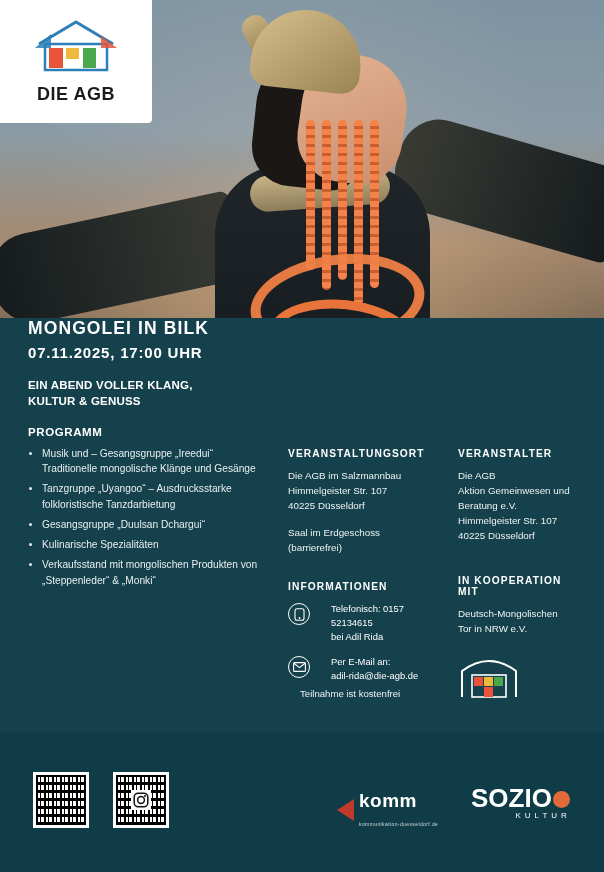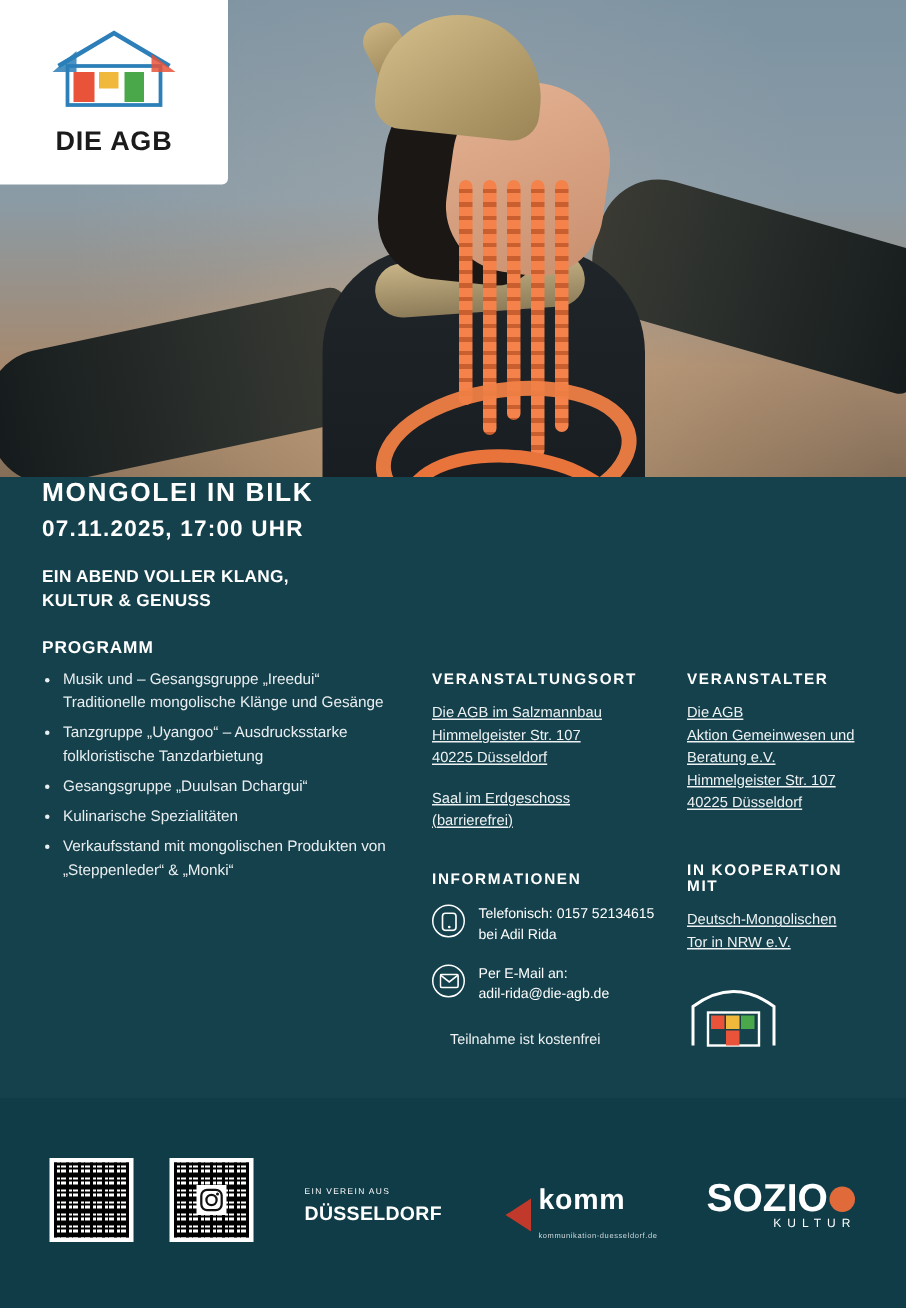--- a/index.html
+++ b/index.html
@@ -153,25 +153,25 @@
   
   .col-mid {
     position: absolute; left: 288px; top: 448px; width: 158px; color: #ffffff;
   }
   .col-right {
     position: absolute; left: 458px; top: 448px; width: 120px; color: #ffffff;
   }
   .col-head {
     font-size: 10.2px; font-weight: bold; letter-spacing: 1.1px; margin-bottom: 10px;
   }
-  .col-line { font-size: 9.8px; line-height: 1.52; color: #eef2f3; text-decoration: underline; }
+  .col-line { font-size: 9.8px; line-height: 1.52; color: #eef2f3; }
   .gap { height: 12px; }
 
   .contact-row {
-    display: flex; align-items: flex-start; gap: 9px; margin-bottom: 12px;
+    display: flex; align-items: flex-start; gap: 21px; margin-bottom: 12px;
   }
   .ic {
     flex: 0 0 auto;
     width: 22px; height: 22px; border-radius: 50%;
     border: 1.4px solid #ffffff;
     display:flex; align-items:center; justify-content:center;
     margin-top: 1px;
   }
   .contact-text { font-size: 9.4px; line-height: 1.45; }
 
@@ -364,24 +364,20 @@
       <div class="qr-inner"></div>
       <div class="ig-badge">
         <svg width="16" height="16" viewBox="0 0 16 16">
           <rect x="1.2" y="1.2" width="13.6" height="13.6" rx="4" fill="none" stroke="#111" stroke-width="1.5"></rect>
           <circle cx="8" cy="8" r="3.4" fill="none" stroke="#111" stroke-width="1.5"></circle>
           <circle cx="12" cy="4" r="1" fill="#111"></circle>
         </svg>
       </div>
     </div>
 
-    <div class="footer-logo" style="left:203px; top:60px;">
-      <span class="dus-small">EIN VEREIN AUS</span>
-      <span class="dus">DÜSSELDORF</span>
-    </div>
 
     <div class="footer-logo komm-box" style="left:337px; top:58px;">
       <span class="komm-tri"></span>
       <span>
         <span class="komm-word">komm</span><br>
         <span class="komm-sub">kommunikation-duesseldorf.de</span>
       </span>
     </div>
 
     <div class="footer-logo" style="left:471px; top:54px;">

